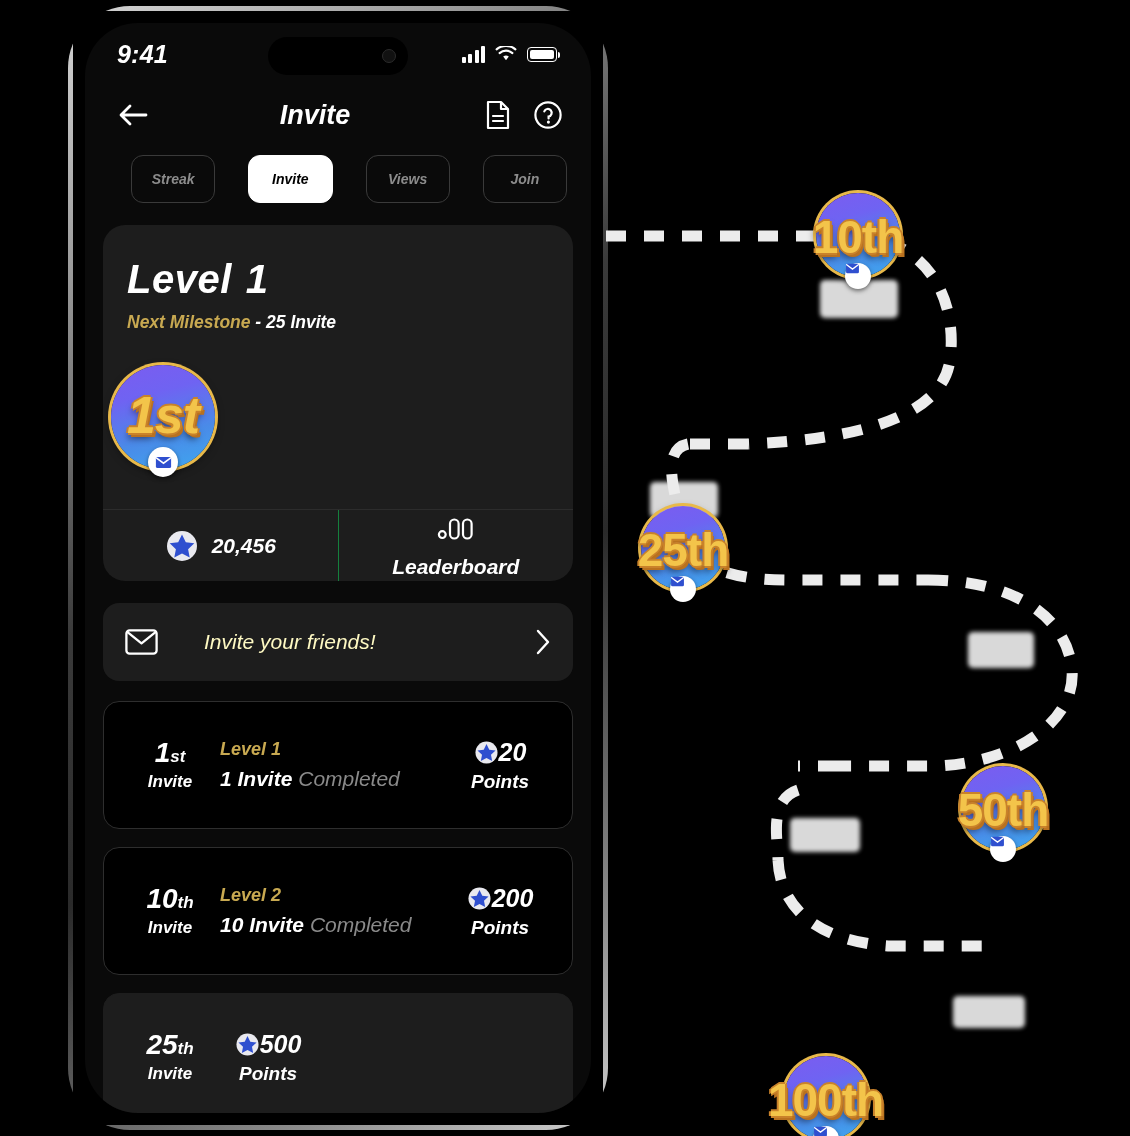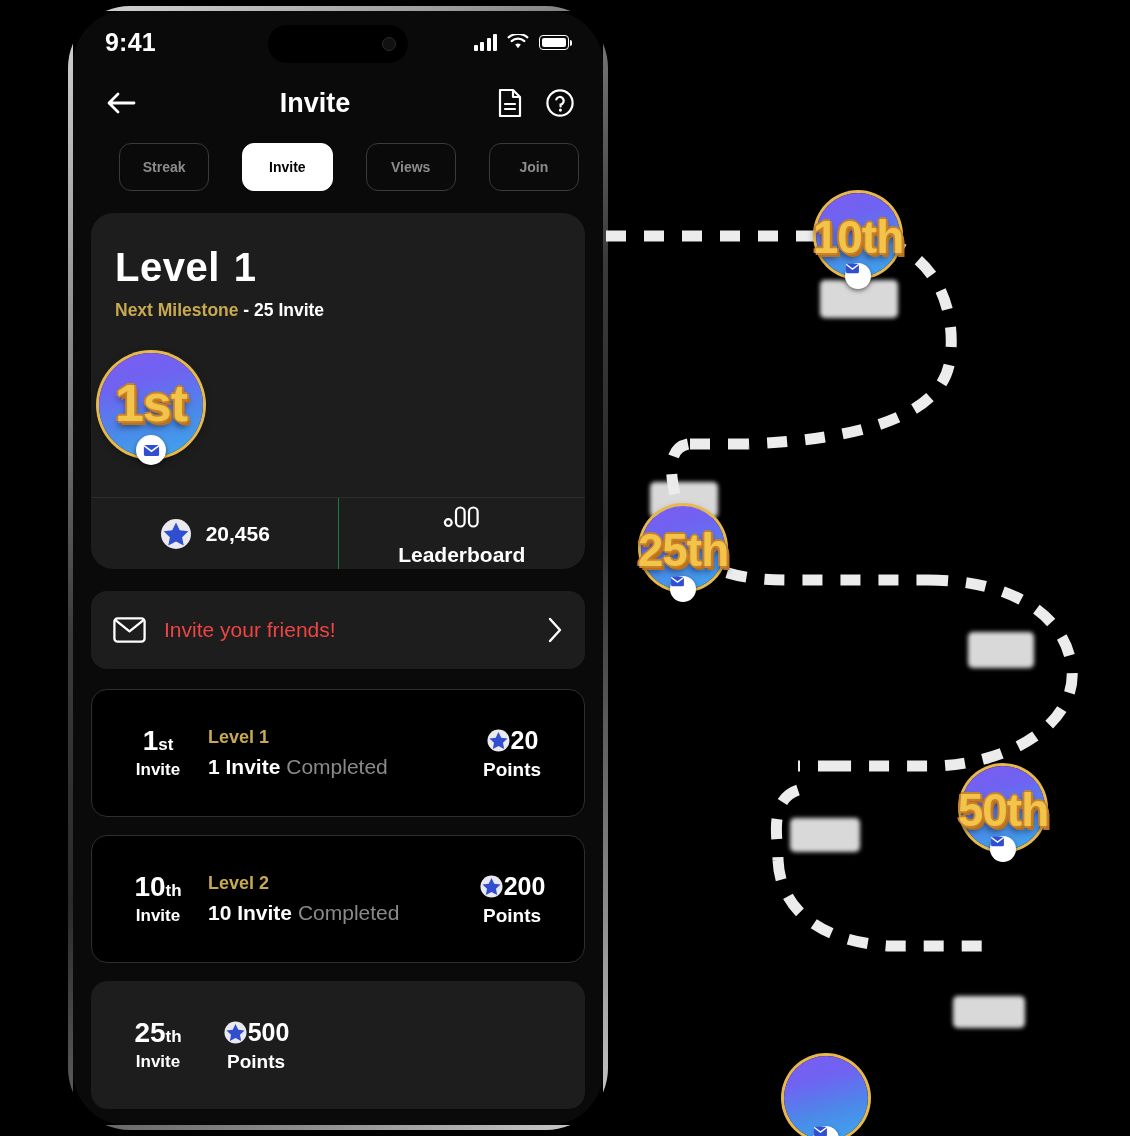--- a/index.html
+++ b/index.html
@@ -15,21 +15,21 @@
   .phone-shell {
     position: absolute; left: 68px; top: 6px;
     width: 540px; height: 1124px;
     border-radius: 62px;
     background: linear-gradient(145deg,#d6d6d6 0%,#9a9a9a 18%,#3a3a3a 42%,#2a2a2a 60%,#8e8e8e 86%,#cfcfcf 100%);
     padding: 5px;
     box-shadow: 0 0 40px rgba(0,0,0,.9);
   }
   .phone-inner {
     position: relative; width: 100%; height: 100%;
-    border-radius: 19px; background: #000; padding: 0; overflow: hidden;
+    border-radius: 19px; background: #000; padding: 12px; overflow: hidden; font-style: italic;
   }
   .screen {
     position: relative; width: 100%; height: 100%;
     border-radius: 53px; background: #0a0a0a; overflow: hidden;
   }
   .side-btn {
     position: absolute; left: 58px; width: 5px; border-radius: 3px;
     background: linear-gradient(180deg,#cfcfcf,#7c7c7c);
   }
   .sb-mute { top: 140px; height: 48px; }
@@ -95,21 +95,21 @@
   }
   .stat{flex:1;display:flex;align-items:center;justify-content:center;gap:13px;cursor:pointer;}
   .stat + .stat{border-left:1px solid #15803d;flex-direction:column;}
   .stat-text{color:#fff;font-size:21px;font-weight:600;}
 
   
   .cta{
     margin:22px 18px 0 18px;height:78px;background:#1d1d1d;border-radius:16px;
     display:flex;align-items:center;padding:0 22px;gap:18px;cursor:pointer;
   }
-  .cta-text{flex:1;color:#ef4444;font-size:21px;font-weight:500;}
+  .cta-text{flex:1;color:#fef9c3;font-size:21px;font-weight:500;margin-left:28px;}
 
   
   .cards{margin:20px 18px 0 18px;display:flex;flex-direction:column;gap:18px;}
   .card{
     border:1px solid #2e2e2e;border-radius:16px;background:#000;
     display:flex;align-items:center;padding:20px 20px;min-height:128px;
   }
   .card.active{background:#1d1d1d;border-color:#1d1d1d;}
   .c-rank{width:92px;flex:0 0 92px;text-align:center;}
   .c-rank .rk{color:#fff;font-size:28px;font-weight:800;line-height:1;}
@@ -401,20 +401,21 @@
       <svg width="15" height="11" viewBox="0 0 17 13">
         <rect x="0.9" y="0.9" width="15.2" height="11.2" rx="1.6" fill="#2f4fcf"></rect>
         <path d="M1.6 2.1 L8.5 7.2 L15.4 2.1" stroke="#fff" stroke-width="1.6" fill="none" stroke-linecap="round"></path>
       </svg>
     </div>
   </div>
 
   <div class="rm-chip" style="left:192px;top:818px;width:70px;height:34px;"></div>
   <div class="rm-badge bdg" style="left:155px;top:718px;width:145px;height:110px;">
     <div class="ring" style="width:84px;height:84px;top:50px;"></div>
+    <div class="rank-txt" style="font-size:46px;top:52px;">100th</div>
     <div class="mail" style="width:26px;height:26px;top:78px;">
       <svg width="15" height="11" viewBox="0 0 17 13">
         <rect x="0.9" y="0.9" width="15.2" height="11.2" rx="1.6" fill="#2f4fcf"></rect>
         <path d="M1.6 2.1 L8.5 7.2 L15.4 2.1" stroke="#fff" stroke-width="1.6" fill="none" stroke-linecap="round"></path>
       </svg>
     </div>
   </div>
 
   <div class="rm-chip" style="left:355px;top:996px;width:72px;height:32px;"></div>
 

